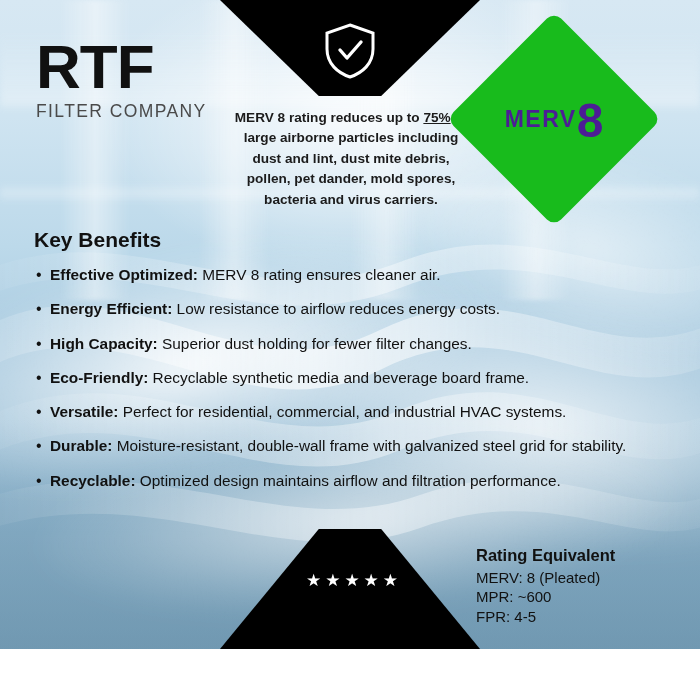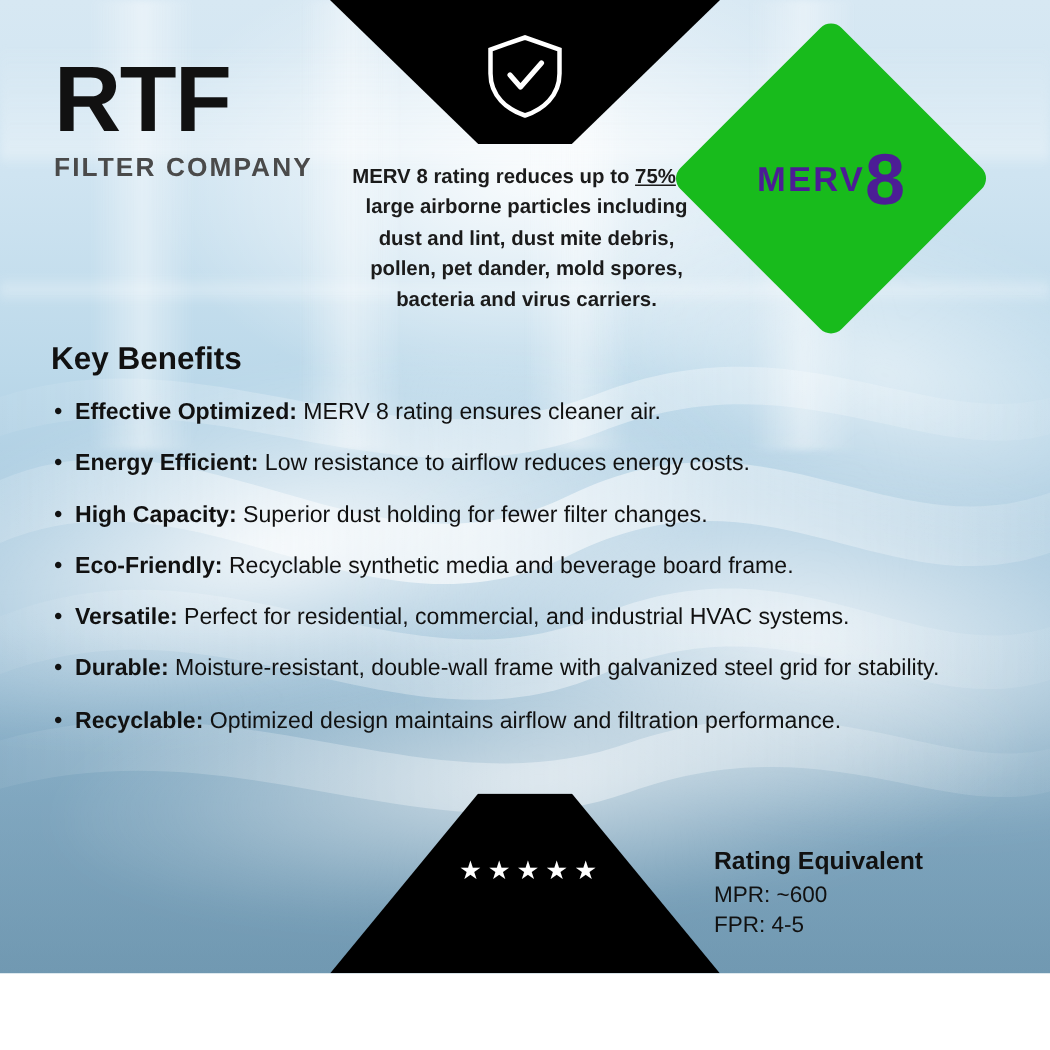--- a/index.html
+++ b/index.html
@@ -93,21 +93,21 @@
   .logo-mark {
     font-family: "Liberation Sans", sans-serif;
     font-weight: 700;
     font-size: 62px;
     letter-spacing: -1px;
     line-height: 0.92;
     color: #111;
   }
   .logo-sub {
     font-size: 17.5px;
-    font-weight: 700;
+    font-weight: 400;
     letter-spacing: 1.4px;
     color: #4a4a4a;
     margin-top: 6px;
   }
 
   
   .shield-wrap {
     position: absolute;
     left: 321px; top: 22px;
     width: 58px; height: 58px;
@@ -307,17 +307,18 @@
   <div class="stars">
     <span>★</span>
     <span>★</span>
     <span>★</span>
     <span>★</span>
     <span>★</span>
   </div>
 
   <div class="rating">
     <div class="hd">Rating Equivalent</div>
+    <div class="ln">MERV: 8 (Pleated)</div>
     <div class="ln">MPR: ~600</div>
     <div class="ln">FPR: 4-5</div>
   </div>
 
 </div>
 
 </body></html>

